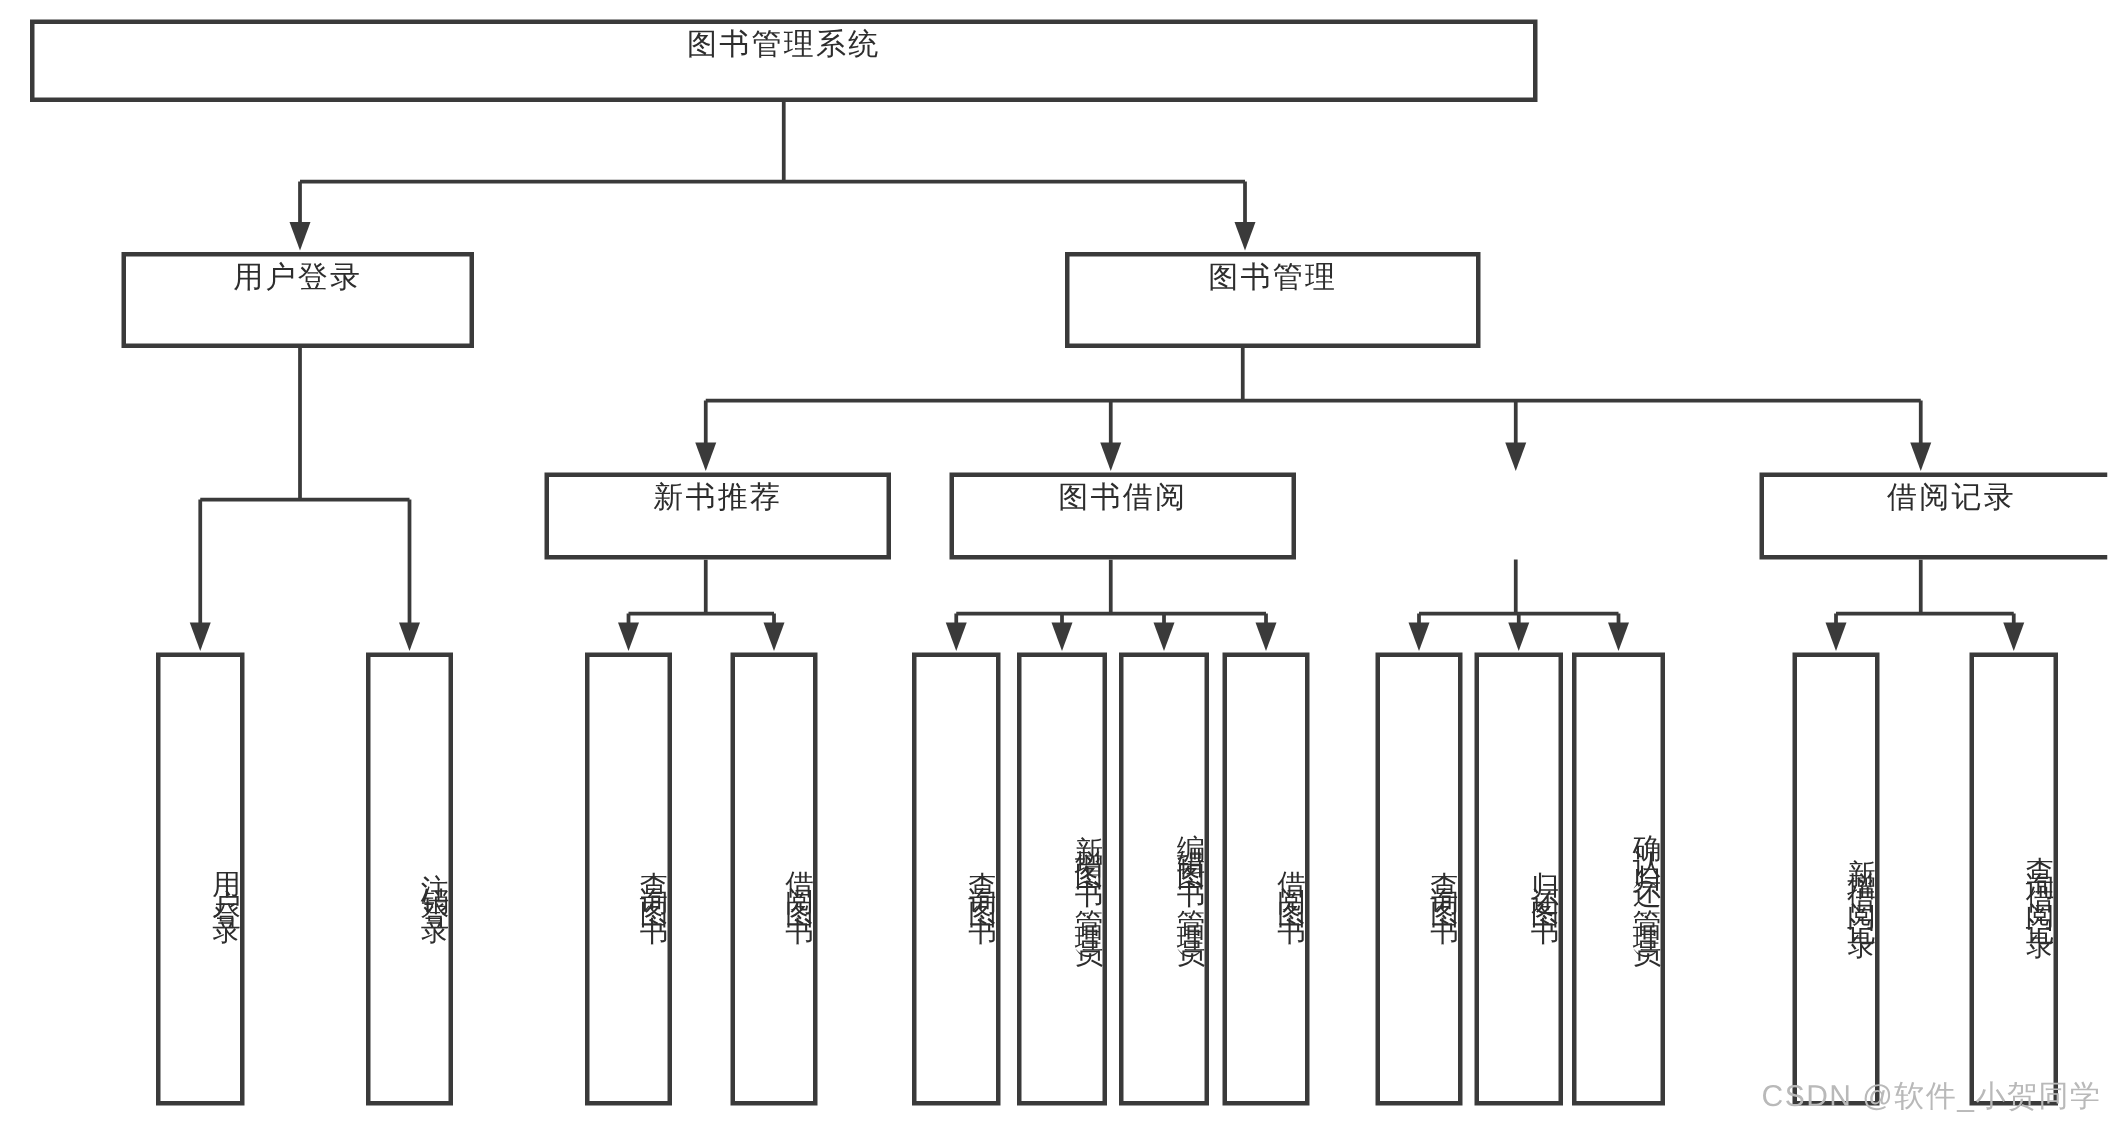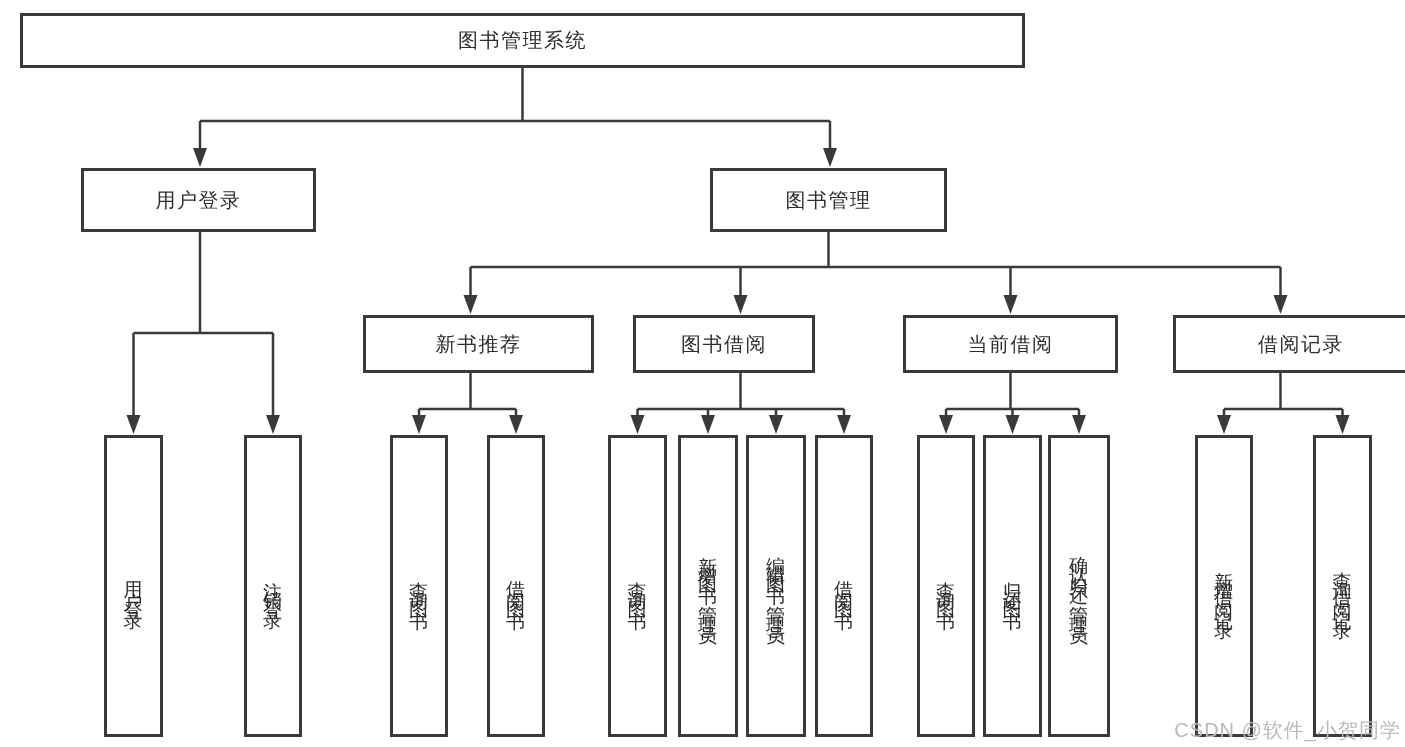--- a/index.html
+++ b/index.html
@@ -4,21 +4,21 @@
 <style>
   html,body{margin:0;padding:0;background:#ffffff;}
   .stage{
     position:relative;width:1405px;height:747px;background:#ffffff;
     font-family:"Liberation Sans", sans-serif;overflow:hidden;
   }
   .wires{position:absolute;left:0;top:0;pointer-events:none;}
   .node{
     position:absolute;box-sizing:border-box;background:#ffffff;
     border:3px solid #3a3a3a;color:#2d2d2d;
-    display:flex;align-items:center;justify-content:center;
+    display:flex;justify-content:center;
   }
   .h-node{font-size:20px;letter-spacing:1.5px;white-space:nowrap;}
   .v-node{
     writing-mode:vertical-rl;text-orientation:upright;
     font-size:19px;letter-spacing:10px;line-height:1;
   }
   .v-node span{display:block;}
   .watermark{
     position:absolute;right:4px;top:717px;
     font-size:20px;color:#b9b9b9;letter-spacing:1px;white-space:nowrap;
@@ -109,32 +109,29 @@
     </g>
   </svg>
 
   <div class="node h-node" style="left:20px;top:13px;width:1005px;height:55px">
     <span>图书管理系统</span>
   </div>
 
   <div class="node h-node" style="left:81px;top:168px;width:235px;height:64px">
     <span>用户登录</span>
   </div>
-  <div class="node h-node" style="left:710px;top:168px;width:237px;height:64px">
+  <div class="node h-node" style="left:710px;top:168px;width:277px;height:64px">
     <span>图书管理</span>
   </div>
 
   <div class="node h-node" style="left:363px;top:315px;width:231px;height:58px">
     <span>新书推荐</span>
   </div>
-  <div class="node h-node" style="left:633px;top:315px;width:182px;height:58px">
+  <div class="node h-node" style="left:633px;top:315px;width:231px;height:58px">
     <span>图书借阅</span>
-  </div>
-  <div class="node h-node" style="left:903px;top:315px;width:215px;height:58px">
-    <span>当前借阅</span>
   </div>
   <div class="node h-node" style="left:1173px;top:315px;width:256px;height:58px">
     <span>借阅记录</span>
   </div>
 
   <div class="node v-node" style="left:104px;top:435px;width:59px;height:302px">
     <span>用户登录</span>
   </div>
   <div class="node v-node" style="left:244px;top:435px;width:58px;height:302px">
     <span>注销登录</span>

